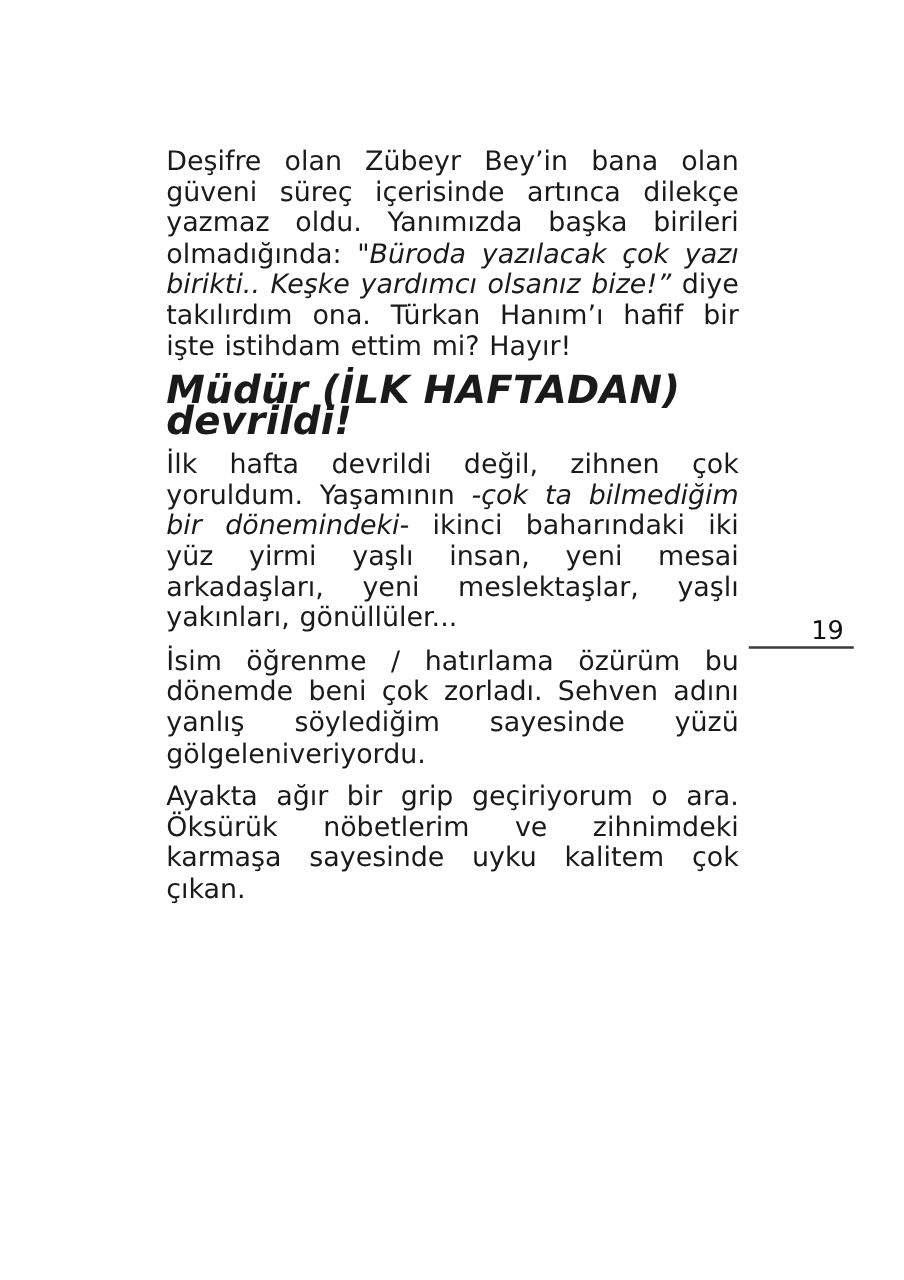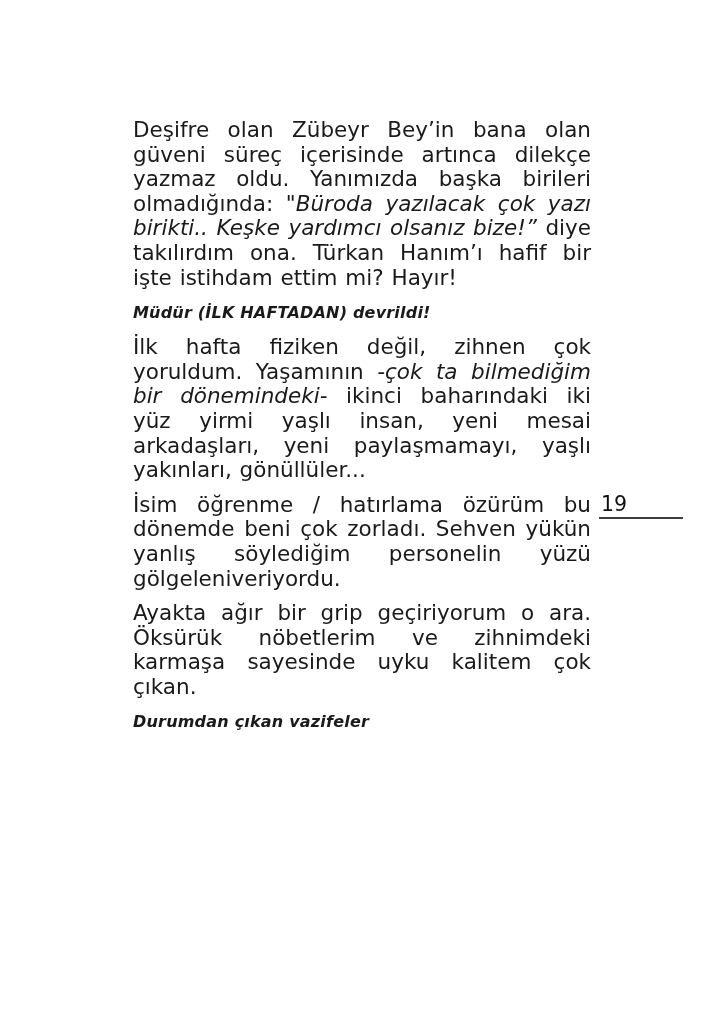--- a/index.html
+++ b/index.html
@@ -31,21 +31,21 @@
     margin: 0 0 10px 0;
     font-size: 21.5px;
     line-height: 24.6px;
     text-align: justify;
     text-justify: inter-word;
     hyphens: none;
     word-spacing: 1px;
   }
   .text-column h2.heading {
     margin: 2px 0 10px 0;
-    font-size: 16px;
+    font-size: 31px;
     line-height: 25px;
     font-weight: bold;
     font-style: italic;
     text-align: left;
     letter-spacing: 0.2px;
   }
   .run-normal { font-style: normal; }
   .run-italic { font-style: italic; }
   .run-bold-italic { font-style: italic; font-weight: bold; }
   .page-number-block {
@@ -53,40 +53,40 @@
     left: 599px;
     top: 492px;
     width: 84px;
   }
   .page-number-text {
     display: block;
     font-size: 20.5px;
     line-height: 24px;
     color: #111111;
     padding-left: 2px;
+    margin-left: 48px;
   }
   .page-number-rule {
     margin-top: 1px;
     width: 84px;
     height: 0;
     border-bottom: 2px solid #3d3d3d;
   }
 </style>
 </head>
 <body>
 
 <div class="page">
 
   <main class="text-column" id="content-root">
       <p class="paragraph"><span class="run-normal">Deşifre olan Zübeyr Bey’in bana olan güveni süreç içerisinde artınca dilekçe yazmaz oldu. Yanımızda başka birileri olmadığında: </span><span class="run-italic">"Büroda yazılacak çok yazı birikti.. Keşke yardımcı olsanız bize!”</span><span class="run-normal"> diye takılırdım ona. Türkan Hanım’ı hafif bir işte istihdam ettim mi? Hayır!</span></p>
       <h2 class="heading"><span class="run-bold-italic">Müdür (İLK HAFTADAN) devrildi!</span></h2>
-      <p class="paragraph"><span class="run-normal">İlk hafta fiziken değil, zihnen çok yoruldum. Yaşamının </span><span class="run-italic">-çok ta bilmediğim bir dönemindeki-</span><span class="run-normal"> ikinci baharındaki iki yüz yirmi yaşlı insan, yeni mesai arkadaşları, yeni paylaşmamayı, yaşlı yakınları, gönüllüler...</span></p>
-      <p class="paragraph"><span class="run-normal">İsim öğrenme / hatırlama özürüm bu dönemde beni çok zorladı. Sehven yükün yanlış söylediğim personelin yüzü gölgeleniveriyordu.</span></p>
+      <p class="paragraph"><span class="run-normal">İlk hafta devrildi değil, zihnen çok yoruldum. Yaşamının </span><span class="run-italic">-çok ta bilmediğim bir dönemindeki-</span><span class="run-normal"> ikinci baharındaki iki yüz yirmi yaşlı insan, yeni mesai arkadaşları, yeni meslektaşlar, yaşlı yakınları, gönüllüler...</span></p>
+      <p class="paragraph"><span class="run-normal">İsim öğrenme / hatırlama özürüm bu dönemde beni çok zorladı. Sehven adını yanlış söylediğim sayesinde yüzü gölgeleniveriyordu.</span></p>
       <p class="paragraph"><span class="run-normal">Ayakta ağır bir grip geçiriyorum o ara. Öksürük nöbetlerim ve zihnimdeki karmaşa sayesinde uyku kalitem çok çıkan.</span></p>
-      <h2 class="heading"><span class="run-bold-italic">Durumdan çıkan vazifeler</span></h2>
     </main>
 
   <div class="page-number-block">
     <span class="page-number-text">19</span>
     <div class="page-number-rule"></div>
   </div>
 
 </div>
 
 </body></html>

